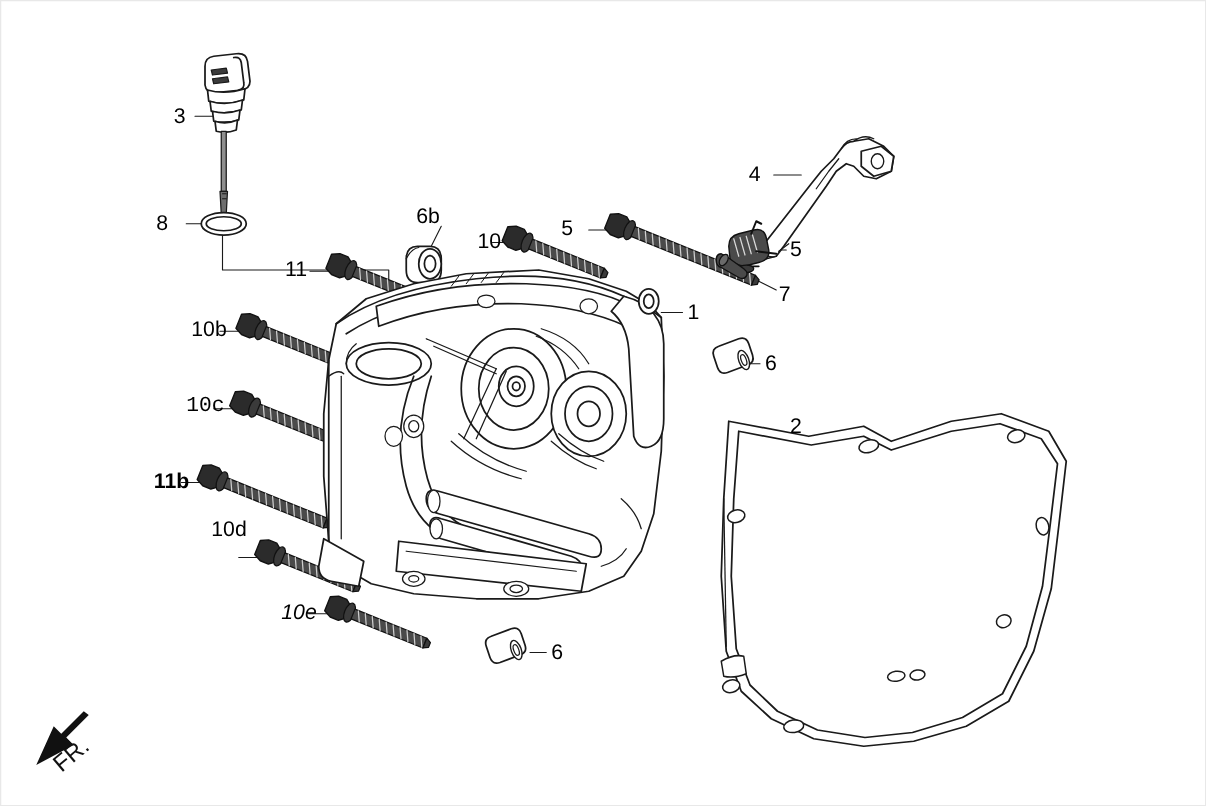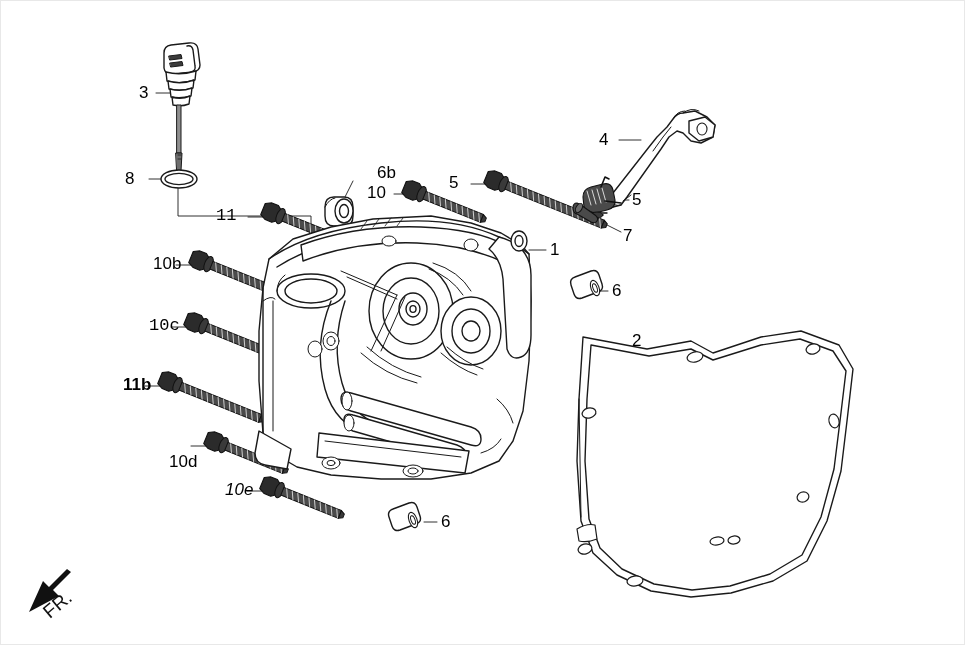--- a/index.html
+++ b/index.html
@@ -324,28 +324,28 @@
     </g>
 
     <g stroke="none">
       <path d="M70,571 L52,589 L58,595 L28,611 L42,580 L48,586 L66,568 Z" fill="#111"></path>
     </g>
   </g>
 </svg>
 
 <div class="lbl" style="left:138px;top:83px;">3</div>
 <div class="lbl" style="left:124px;top:169px;">8</div>
-<div class="lbl" style="left:215px;top:206px;font-family:Liberation Mono, monospace;">11</div>
+<div class="lbl" style="left:227px;top:206px;">11</div>
 <div class="lbl" style="left:152px;top:254px;">10b</div>
 <div class="lbl" style="left:148px;top:316px;font-family:Liberation Mono, monospace;">10c</div>
 <div class="lbl" style="left:122px;top:375px;font-weight:bold;">11b</div>
-<div class="lbl" style="left:168px;top:452px;">10d</div>
+<div class="lbl" style="left:168px;top:414px;">10d</div>
 <div class="lbl" style="left:224px;top:480px;font-style:italic;">10e</div>
-<div class="lbl" style="left:332px;top:163px;margin-left:44px;">6b</div>
-<div class="lbl" style="left:366px;top:183px;">10</div>
+<div class="lbl" style="left:332px;top:163px;">6b</div>
+<div class="lbl" style="left:381px;top:183px;">10</div>
 <div class="lbl" style="left:448px;top:173px;">5</div>
 <div class="lbl" style="left:549px;top:240px;">1</div>
 <div class="lbl" style="left:598px;top:130px;">4</div>
 <div class="lbl" style="left:631px;top:190px;">5</div>
 <div class="lbl" style="left:622px;top:226px;">7</div>
 <div class="lbl" style="left:611px;top:281px;">6</div>
 <div class="lbl" style="left:440px;top:512px;">6</div>
 <div class="lbl" style="left:631px;top:331px;">2</div>
 
 <div id="frtxt" style="left:52px;top:600px;">FR.</div>

